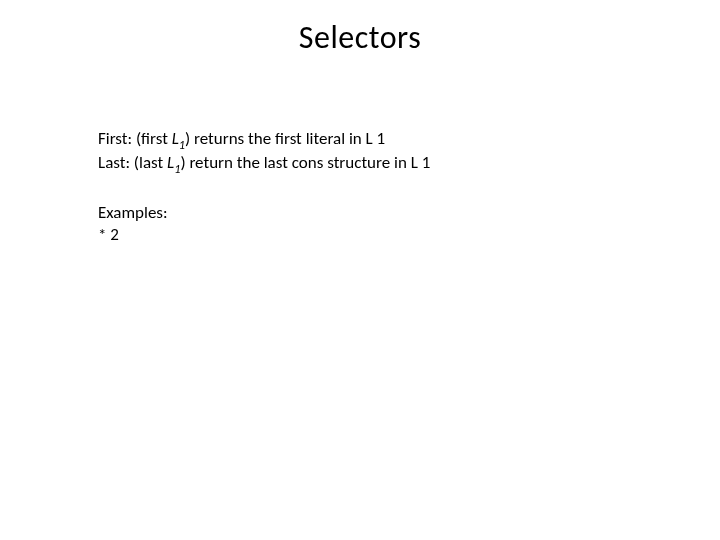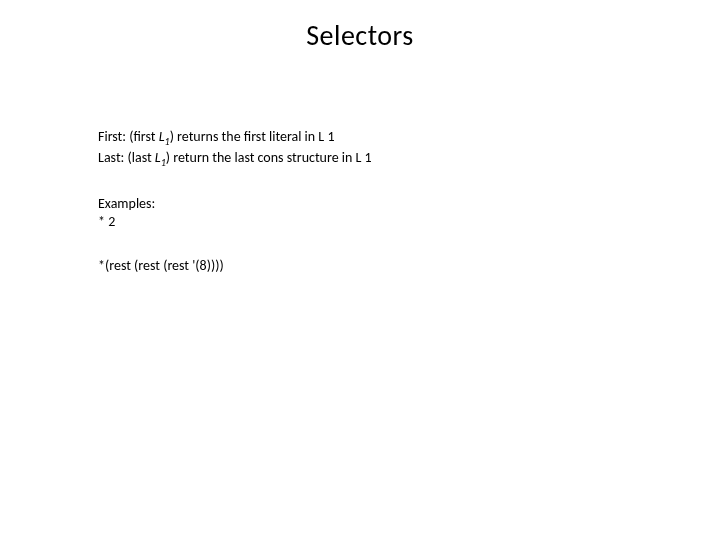--- a/index.html
+++ b/index.html
@@ -16,30 +16,30 @@
     height: 540px;
     position: relative;
     box-sizing: border-box;
   }
   .title {
     position: absolute;
     top: 18px;
     left: 0;
     width: 720px;
     text-align: center;
-    font-size: 28px;
+    font-size: 32px;
     font-weight: 400;
     letter-spacing: 0.5px;
   }
   .body {
     position: absolute;
     top: 128px;
     left: 98px;
     width: 540px;
-    font-size: 14px;
+    font-size: 17px;
     line-height: 1.28;
     font-weight: 400;
   }
   .block {
     margin-bottom: 26px;
   }
   .block:last-child {
     margin-bottom: 0;
   }
   .row {
@@ -73,18 +73,17 @@
         <span>Last: (last </span><span class="italic">L</span><span class="sub">1</span><span>) return the last cons structure in L 1</span>
       </div>
     </div>
 
     <div class="block">
       <div class="row">Examples:</div>
       <div class="row">* 2</div>
     </div>
 
     <div class="block">
-      <div class="row">*(rest (rest (rest '(8))))</div>
     </div>
 
   </div>
 
 </div>
 
 </body></html>

